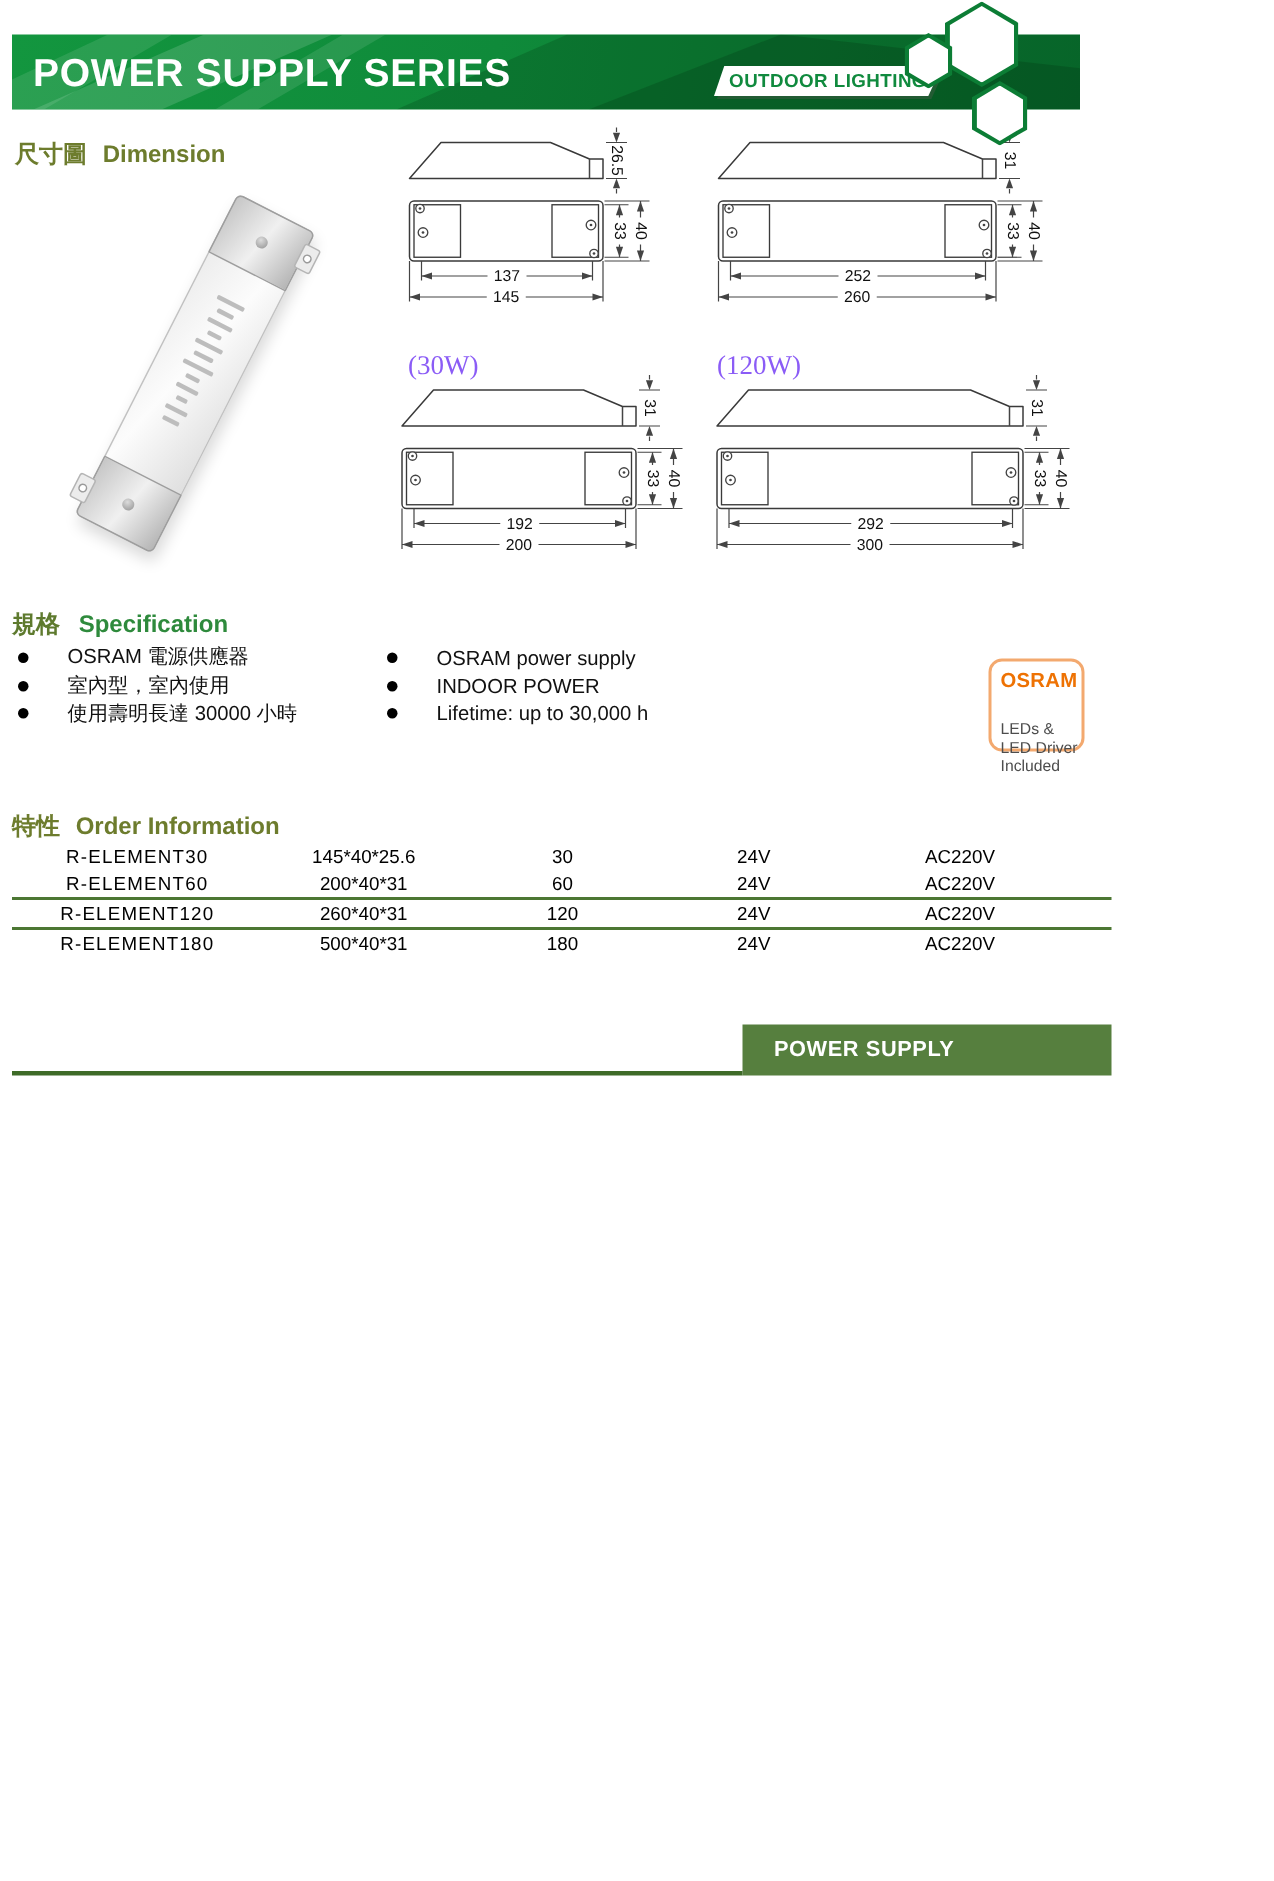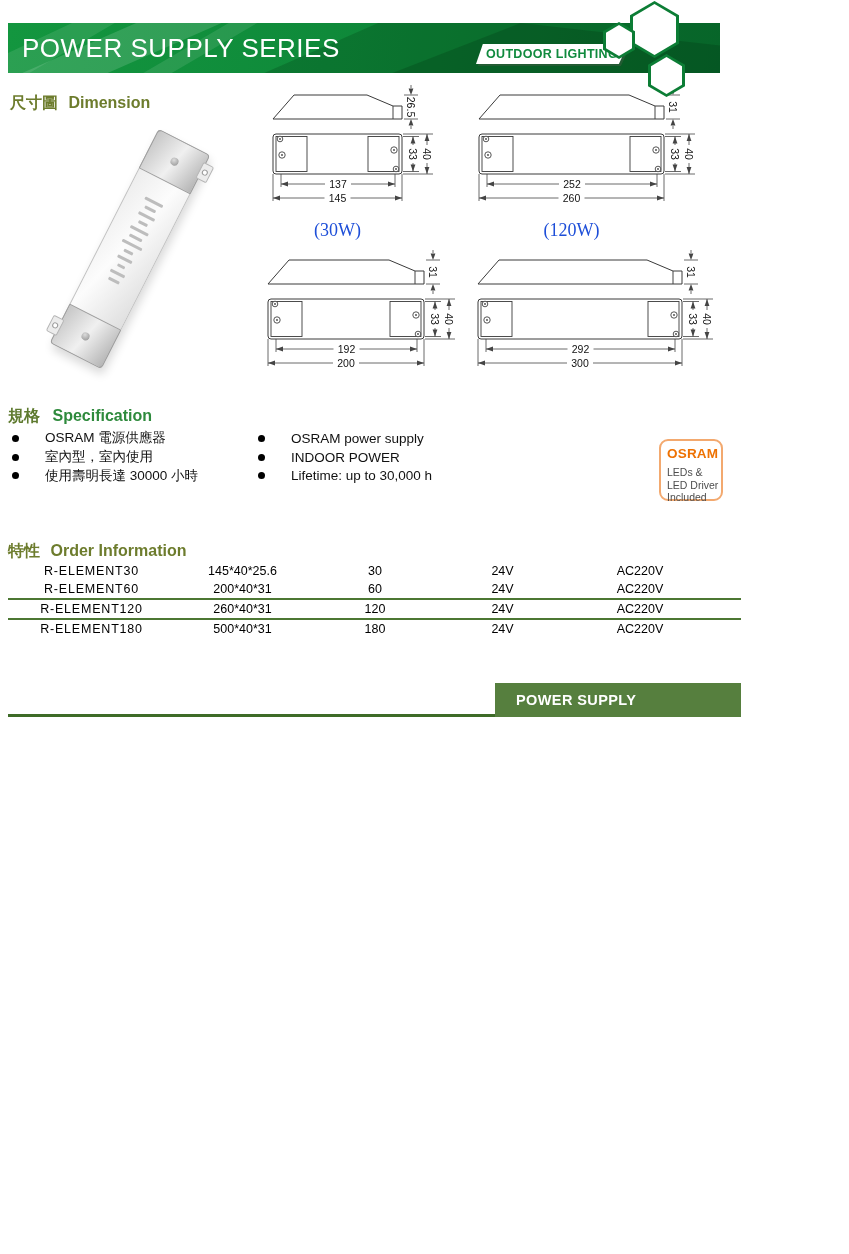--- a/index.html
+++ b/index.html
@@ -9,21 +9,21 @@
   
   #banner{position:absolute;left:8px;top:23px;width:712px;height:50px;
           background:linear-gradient(100deg,#13963f 0%,#0f8a3a 45%,#0a7531 100%);overflow:hidden}
   .streak{position:absolute;inset:0;pointer-events:none}
   .s1{clip-path:polygon(18% 0,30% 0,14% 100%,2% 100%);background:rgba(255,255,255,.14)}
   .s2{clip-path:polygon(31% 0,35% 0,23% 100%,19% 100%);background:rgba(255,255,255,.10)}
   .s3{clip-path:polygon(52% 0,100% 0,100% 100%,36% 100%);background:rgba(0,45,15,.22)}
   .s4{clip-path:polygon(72% 0,100% 45%,100% 100%,54% 100%);background:rgba(0,40,12,.22)}
   .s5{clip-path:polygon(0 60%,9% 0,15% 0,3% 100%,0 100%);background:rgba(255,255,255,.10)}
   #banner-title{position:absolute;left:14px;top:0;line-height:50px;color:#fff;
-                font-size:26px;font-weight:normal;letter-spacing:.5px;white-space:nowrap}
+                font-size:26px;font-weight:bold;letter-spacing:.5px;white-space:nowrap}
   #badge{position:absolute;left:468px;top:21px;width:152px;height:20px;
          filter:drop-shadow(2px 2px 0 rgba(70,90,70,.45))}
   #badge-shape{width:100%;height:100%;background:#fff;display:flex;align-items:center;justify-content:center;
                clip-path:polygon(4.5% 0,100% 0,94% 100%,0 100%)}
   #badge-label{color:#108a3e;font-weight:bold;font-size:12.5px;letter-spacing:.3px;white-space:nowrap}
 
   .hex{position:absolute;z-index:3}
   .hex-outer{width:100%;height:100%;background:#0c7d35;
              clip-path:polygon(50% 0,100% 25%,100% 75%,50% 100%,0 75%,0 25%)}
   .hex-inner{position:absolute;left:3px;top:3px;right:3px;bottom:3px;background:#fff;
@@ -66,35 +66,35 @@
   .mark:nth-child(7){width:68%}.mark:nth-child(8){width:34%}.mark:nth-child(9){width:52%}
   .mark:nth-child(10){width:26%}.mark:nth-child(11){width:48%}.mark:nth-child(12){width:38%}
 
   
   .drawing{position:absolute}
   #d0{left:272px;top:84px;width:177px}
   #d1{left:478px;top:84px;width:233px}
   #d2{left:267px;top:249px;width:204px}
   #d3{left:477px;top:249px;width:252px}
   .drawing svg{display:block}
-  .dlabel{text-align:center;font-family:"Liberation Serif",serif;font-size:18px;color:#1d4ed8;
-          padding-right:46px;margin-top:12px}
+  .dlabel{font-family:"Liberation Serif",serif;font-size:18px;color:#8b5cf6;
+          padding-right:46px;margin-top:25px}
 
   
   .spec-list{position:absolute;margin:0;padding:0;list-style:none;font-size:13.5px;color:#111}
   #spec-zh{left:12px;top:429px}
   #spec-en{left:258px;top:429px}
   .spec-list li{display:flex;align-items:center;height:18.8px;white-space:nowrap}
   .spec-list li::before{content:'';width:7px;height:7px;border-radius:50%;background:#000;
                         margin-right:26px;flex:none}
 
   #osram-box{position:absolute;left:659px;top:439px;width:64px;height:62px;box-sizing:border-box;
              border:2px solid #f3a96f;border-radius:9px;padding:5px 0 0 6px;background:#fff}
   #osram-brand{color:#ee7203;font-weight:bold;font-size:13.5px;letter-spacing:.2px}
-  #osram-lines{font-size:10.5px;color:#4d4d4d;line-height:12.5px;margin-top:5px}
+  #osram-lines{font-size:10.5px;color:#4d4d4d;line-height:12.5px;margin-top:19px}
 
   
   #order-table{position:absolute;left:8px;top:562px;width:733px}
   .thead{display:flex;background:#567f3e;height:28px;align-items:center;color:#fff;
          font-weight:bold;font-size:12.5px}
   .trow{display:flex;height:18px;align-items:center;font-size:12.5px;color:#000}
   .tcell{text-align:center;white-space:nowrap}
   .c0{width:167px}.c1{width:135px}.c2{width:130px}.c3{width:125px}.c4{width:150px}
   .trow .c0{letter-spacing:.8px}
   .tsep{height:2px;background:#4c7733}

